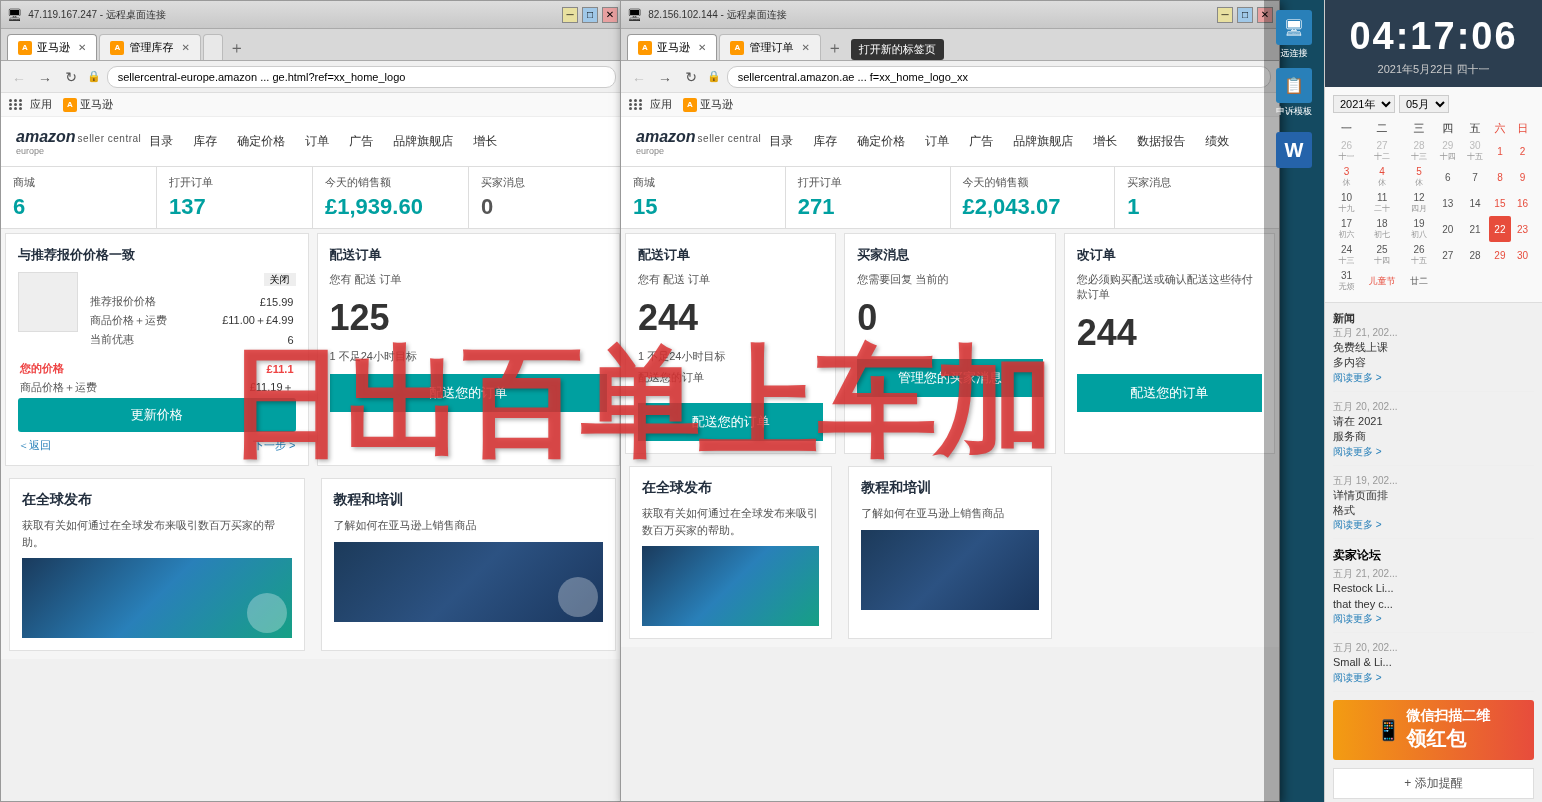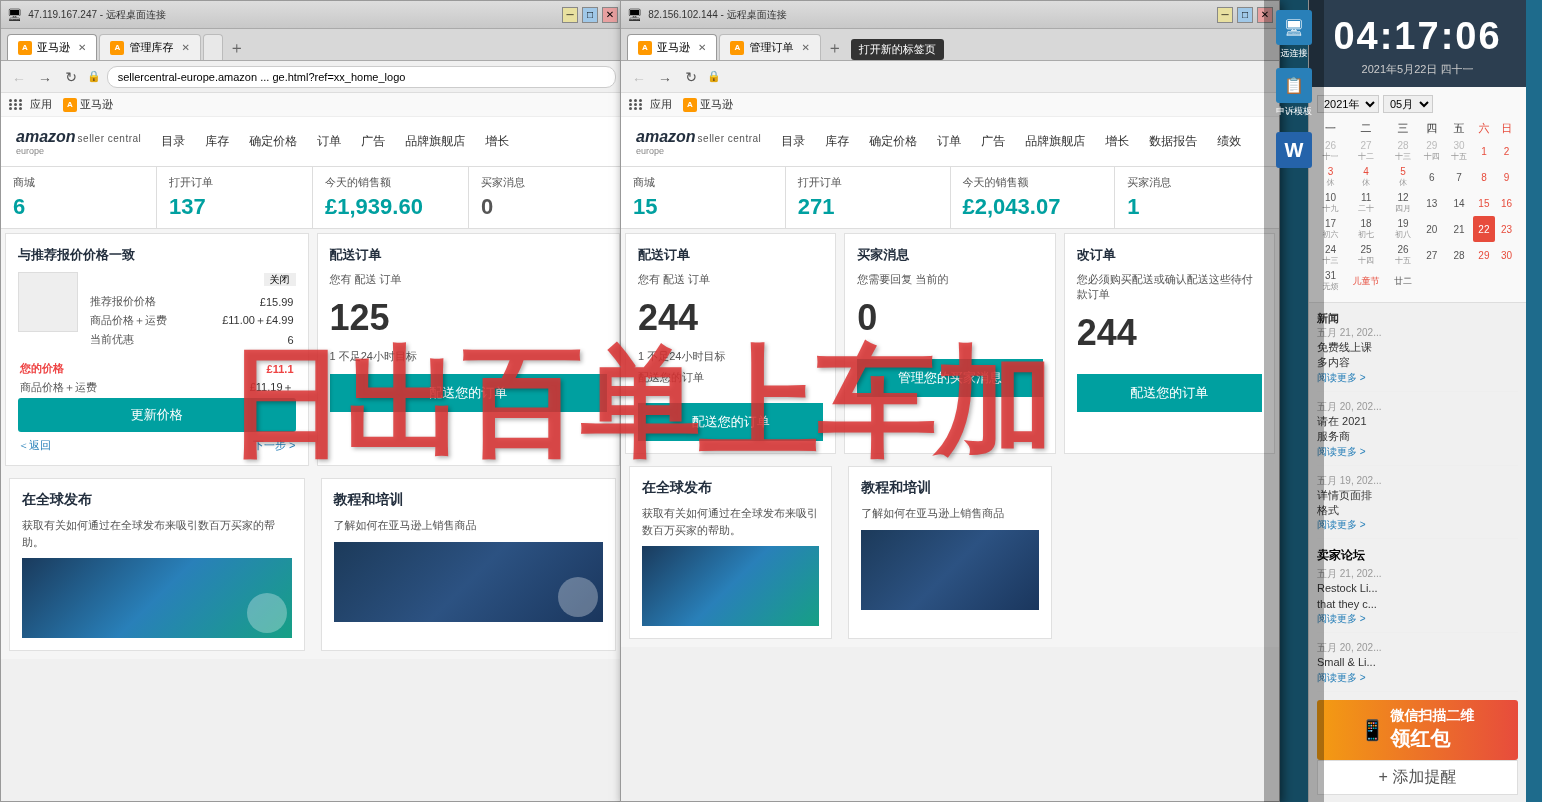--- a/index.html
+++ b/index.html
@@ -10,21 +10,21 @@
       background: #1e6b8c;
       font-family: 'Microsoft YaHei', Arial, sans-serif;
       font-size: 12px;
       position: relative;
     }
 
     
     .right-panel {
       position: absolute;
       top: 0;
-      right: 16px;
+      right: 0;
       width: 218px;
       height: 802px;
       background: #f0f0f0;
       border-left: 1px solid #ccc;
       display: flex;
       flex-direction: column;
     }
 
     .clock-section {
       background: #2c3e50;
@@ -336,21 +336,21 @@
       color: #333;
     }
 
     
     .amazon-header {
       background: white;
       height: 50px;
       display: flex;
       align-items: center;
       padding: 0 15px;
-      gap: 16px;
+      gap: 4px;
       border-bottom: 1px solid #ddd;
     }
 
     .amazon-logo {
       display: flex;
       flex-direction: column;
       align-items: flex-start;
     }
 
     .amazon-nav {
@@ -571,25 +571,25 @@
       color: #999;
       display: block;
     }
 
     
     .add-btn {
       width: 100%;
       padding: 6px;
       background: white;
       border: 1px solid #ddd;
-      font-size: 16px;
+      font-size: 12px;
       color: #555;
       cursor: pointer;
       text-align: center;
-      margin-top: 0;
+      margin-top: 8px;
     }
 
     
     .qr-promo {
       width: 100%;
       height: 60px;
       background: linear-gradient(to right, #f39c12, #e74c3c);
       display: flex;
       align-items: center;
       justify-content: center;
@@ -805,20 +805,21 @@
     <div style="position:relative;display:inline-block;margin-left:2px;">
       <div style="background:#333;color:white;padding:3px 8px;font-size:11px;border-radius:3px;white-space:nowrap;">打开新的标签页</div>
     </div>
   </div>
 
   <div class="address-bar">
     <div class="nav-btn disabled">←</div>
     <div class="nav-btn">→</div>
     <div class="nav-btn">↻</div>
     <div style="font-size:11px;color:#555;">🔒</div>
+    <input class="address-input" value="sellercentral.amazon.ae ... f=xx_home_logo_xx" readonly="" style="">
   </div>
 
   <div class="app-menu-bar">
     <div style="display:grid;grid-template-columns:repeat(3,4px);gap:1px;margin-right:4px;">
       <div style="width:3px;height:3px;background:#555;border-radius:50%;"></div>
       <div style="width:3px;height:3px;background:#555;border-radius:50%;"></div>
       <div style="width:3px;height:3px;background:#555;border-radius:50%;"></div>
       <div style="width:3px;height:3px;background:#555;border-radius:50%;"></div>
       <div style="width:3px;height:3px;background:#555;border-radius:50%;"></div>
       <div style="width:3px;height:3px;background:#555;border-radius:50%;"></div>

